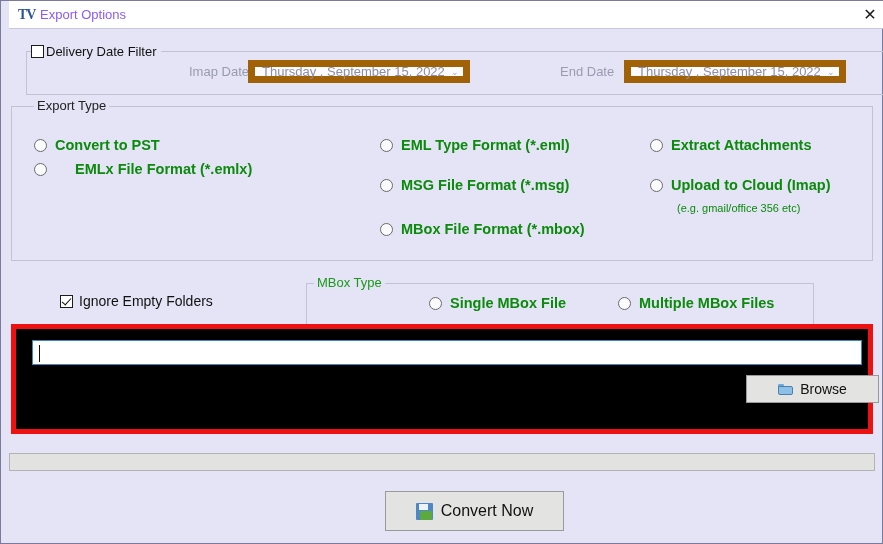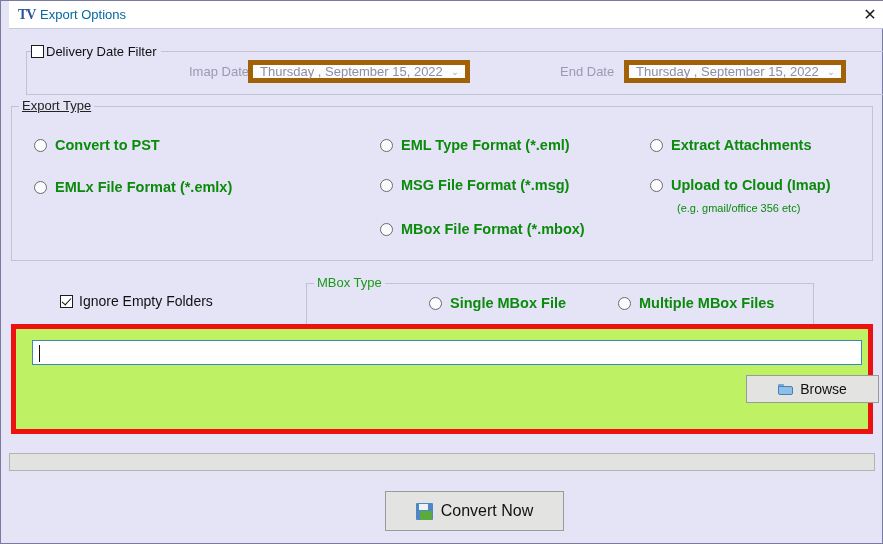--- a/index.html
+++ b/index.html
@@ -40,21 +40,21 @@
     font-weight: bold;
     font-size: 14px;
     color: #2a5699;
     letter-spacing: -1px;
     line-height: 17px;
   }
   .title-text {
     position: absolute;
     left: 31px; top: 5px;
     font-size: 13px;
-    color: #0369a1;
+    color: #8b5cf6;
     line-height: 17px;
   }
   .close-btn {
     position: absolute;
     right: 0; top: 0;
     width: 44px; height: 27px;
     line-height: 27px;
     text-align: center;
     font-size: 16px;
     color: #1a1a1a;
@@ -121,21 +121,21 @@
   .date-label {
     position: absolute;
     font-size: 13px;
     color: #9a9ab0;
     white-space: nowrap;
   }
   .date-combo {
     position: absolute;
     height: 23px;
     background: #fcfcfd;
-    border: 5px solid #a16207;
+    border: 7px solid #a16207;
     box-sizing: border-box;
     display: flex;
     align-items: center;
   }
   .date-combo .val {
     font-size: 13px;
     color: #8d8da5;
     padding-left: 7px;
     white-space: nowrap;
     flex: 1 1 auto;
@@ -146,21 +146,21 @@
     font-size: 9px;
     color: #a8a8bd;
     flex: 0 0 auto;
   }
 
   
   #export-group {
     left: 10px; top: 105px;
     width: 862px; height: 155px;
   }
-  #export-caption { left: 7px; text-decoration: underline; }
+  #export-caption { left: 22px; }
 
   .radio-row {
     position: absolute;
     display: flex;
     align-items: center;
     white-space: nowrap;
   }
   .radio {
     display: inline-block;
     width: 13px; height: 13px;
@@ -203,21 +203,21 @@
   }
   #mbox-caption { left: 7px; }
 
   
   #path-area {
     position: absolute;
     left: 10px; top: 323px;
     width: 862px; height: 110px;
     border: 5px solid #ee1111;
     box-sizing: border-box;
-    background: #bef264;
+    background: #000000;
   }
   #path-input {
     position: absolute;
     left: 16px; top: 11px;
     width: 830px; height: 25px;
     background: #ffffff;
     border: 1px solid #3b87c4;
     box-sizing: border-box;
   }
   #path-caret {
@@ -355,21 +355,21 @@
   </div>
 
   <div class="groupbox" id="export-group">
     <div class="group-caption" id="export-caption">Export Type</div>
 
     <div class="radio-row" style="left:22px; top:30px;">
       <span class="radio"></span>
       <span class="radio-label">Convert to PST</span>
     </div>
 
-    <div class="radio-row" style="left:22px; top:72px;">
+    <div class="radio-row" style="left:22px; top:54px;gap:20px;">
       <span class="radio"></span>
       <span class="radio-label">EMLx File  Format (*.emlx)</span>
     </div>
 
     <div class="radio-row" style="left:368px; top:30px;">
       <span class="radio"></span>
       <span class="radio-label">EML Type  Format (*.eml)</span>
     </div>
 
     <div class="radio-row" style="left:368px; top:70px;">

